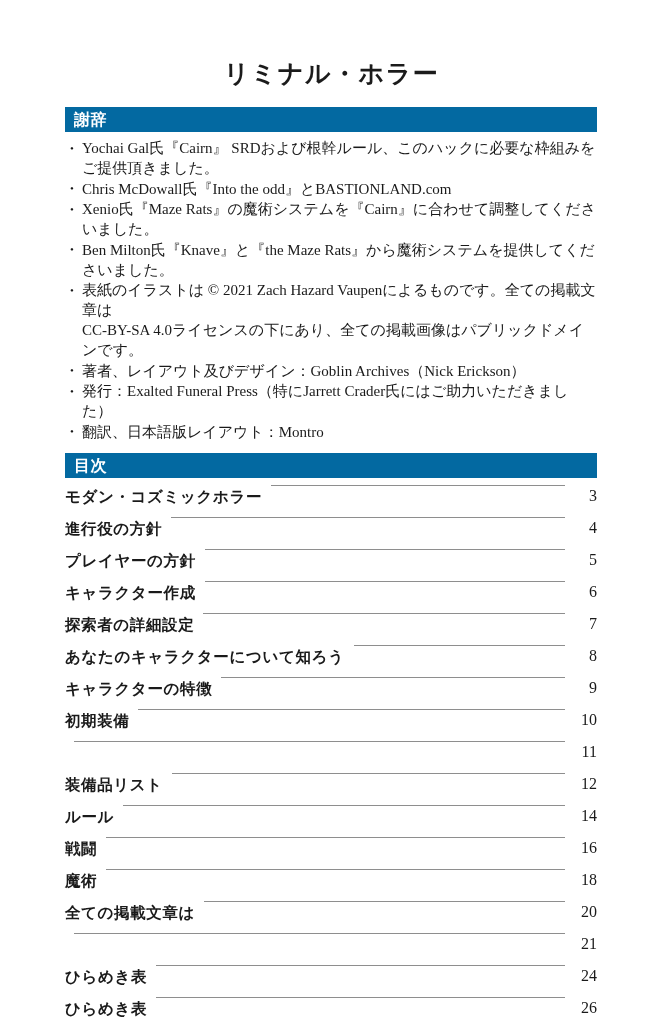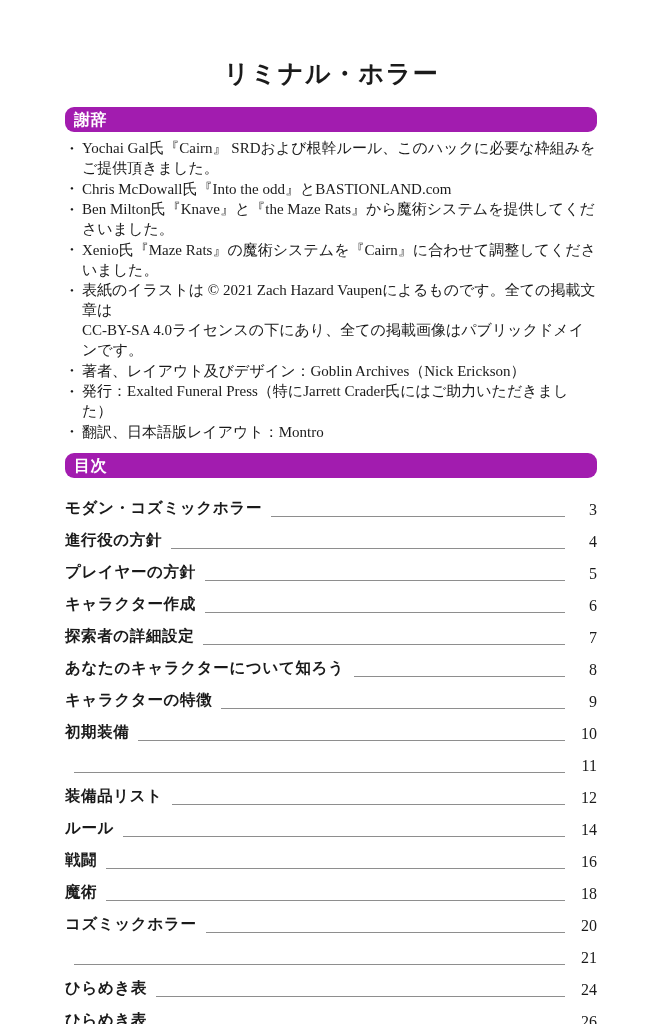--- a/index.html
+++ b/index.html
@@ -33,33 +33,32 @@
     letter-spacing: 0.06em;
     text-align: center;
     color: #1b1b1b;
     margin: 0;
     padding-top: 50px;
     line-height: 32px;
   }
 
   
   .section-bar {
-    background: #a21caf;
+    background: #0369a1;
     color: #ffffff;
     font-family: "DejaVu Sans", "Liberation Sans", sans-serif;
     font-weight: bold;
     font-size: 16px;
     line-height: 25px;
     height: 25px;
     margin: 0 58px 0 57px;
     padding-left: 9px;
     box-sizing: border-box;
     letter-spacing: 0.03em;
     overflow: hidden;
-    border-radius: 9px;
   }
 
   #ack-bar-wrap { margin-top: 17px; }
   #toc-bar-wrap { margin-top: 11px; }
 
   
   .ack-list {
     list-style: none;
     margin: 0;
     padding: 6px 58px 0 62px;
@@ -86,21 +85,21 @@
   }
 
   .toc-list {
     padding: 9px 58px 0 57px;
     margin: 0;
     list-style: none;
   }
 
   .toc-row {
     display: flex;
-    align-items: flex-end;
+    align-items: flex-start;
     height: 32px;
   }
 
   .toc-label {
     font-family: "Liberation Serif", "DejaVu Serif", serif;
     font-weight: bold;
     font-size: 15.5px;
     letter-spacing: 0.04em;
     color: #1a1a1a;
     white-space: nowrap;
@@ -132,22 +131,22 @@
 <div class="page">
 
   <h1 class="doc-title">リミナル・ホラー</h1>
 
   <div id="ack-bar-wrap">
     <div class="section-bar">謝辞</div>
 
     <ul class="ack-list">
       <li>Yochai Gal氏『Cairn』 SRDおよび根幹ルール、このハックに必要な枠組みをご提供頂きました。</li>
       <li>Chris McDowall氏『Into the odd』とBASTIONLAND.com</li>
+      <li>Xenio氏『Maze Rats』の魔術システムを『Cairn』に合わせて調整してくださいました。</li>
       <li>Ben Milton氏『Knave』と『the Maze Rats』から魔術システムを提供してくださいました。</li>
-      <li>Xenio氏『Maze Rats』の魔術システムを『Cairn』に合わせて調整してくださいました。</li>
       <li>表紙のイラストは © 2021 Zach Hazard Vaupenによるものです。全ての掲載文章は
 CC-BY-SA 4.0ライセンスの下にあり、全ての掲載画像はパブリックドメインです。</li>
       <li>著者、レイアウト及びデザイン：Goblin Archives（Nick Erickson）</li>
       <li>発行：Exalted Funeral Press（特にJarrett Crader氏にはご助力いただきました）</li>
       <li>翻訳、日本語版レイアウト：Montro</li>
     </ul>
   </div>
 
   <div id="toc-bar-wrap">
     <div class="section-bar">目次</div>
@@ -211,21 +210,21 @@
         <span class="toc-label">戦闘</span>
         <span class="toc-leader"></span>
         <span class="toc-page">16</span>
       </li>
       <li class="toc-row">
         <span class="toc-label">魔術</span>
         <span class="toc-leader"></span>
         <span class="toc-page">18</span>
       </li>
       <li class="toc-row">
-        <span class="toc-label">コズミックホラー</span>
+        <span class="toc-label">全ての掲載文章は</span>
         <span class="toc-leader"></span>
         <span class="toc-page">20</span>
       </li>
       <li class="toc-row">
         <span class="toc-leader"></span>
         <span class="toc-page">21</span>
       </li>
       <li class="toc-row">
         <span class="toc-label">ひらめき表</span>
         <span class="toc-leader"></span>

